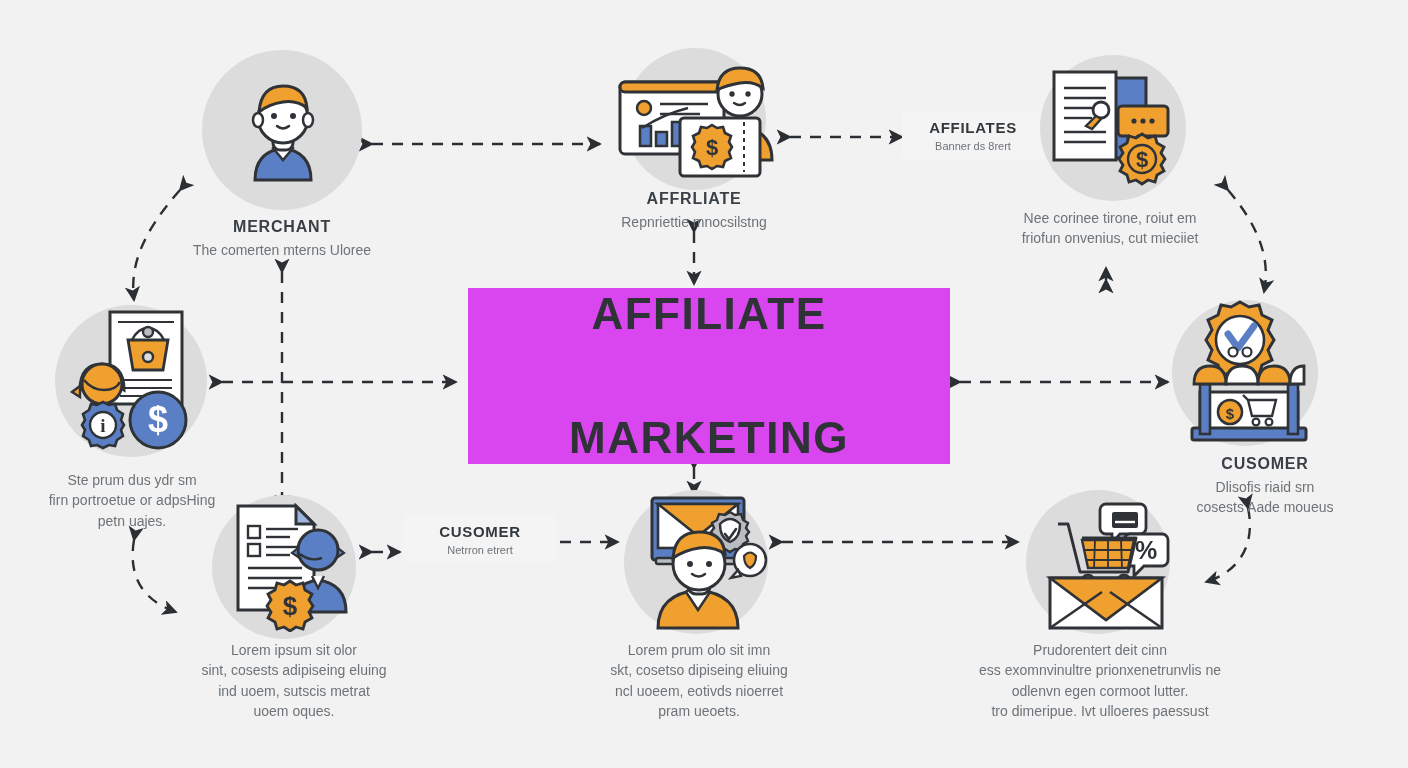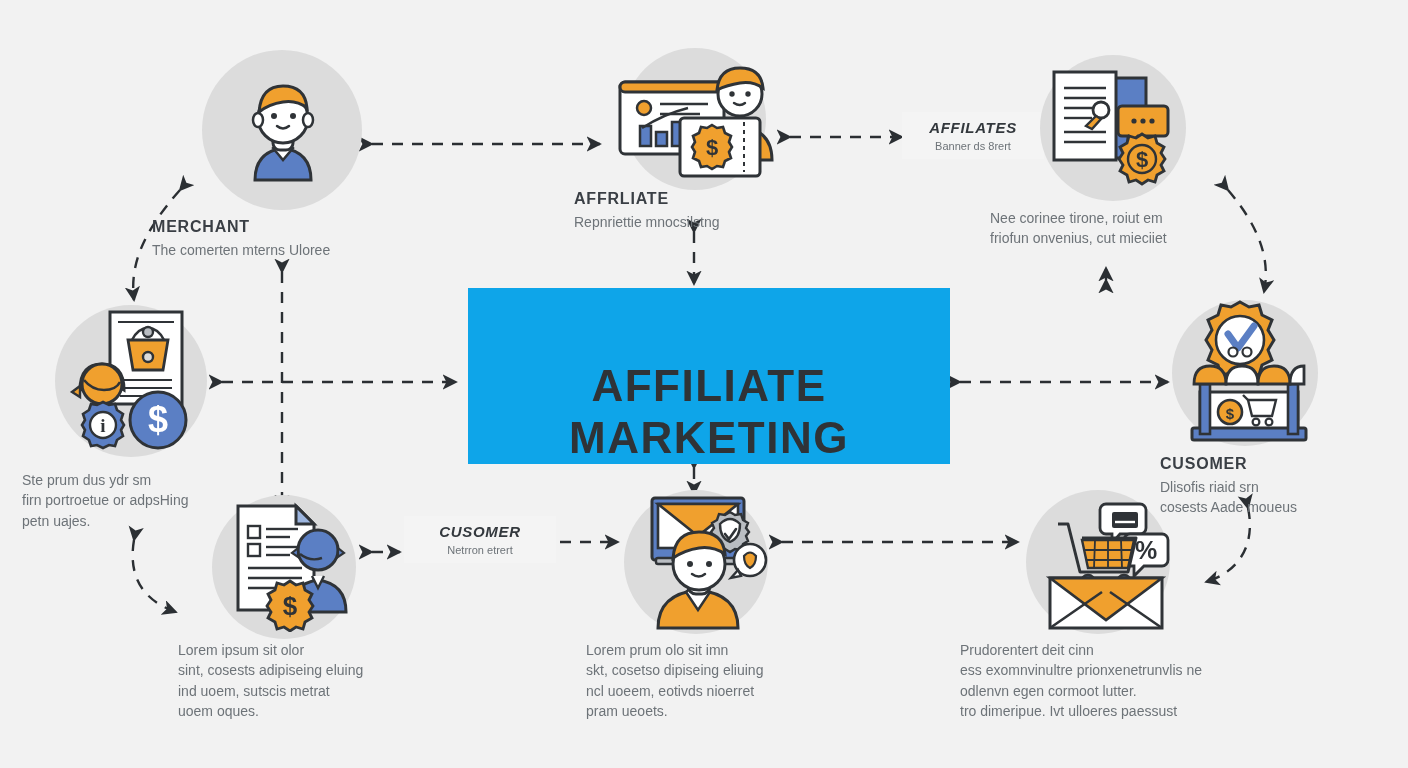--- a/index.html
+++ b/index.html
@@ -19,20 +19,21 @@
   }
   
   .node-circle {
     position: absolute;
     border-radius: 50%;
     background: #dcdcdc;
   }
   
   .node-text {
     position: absolute;
+    text-align: center;
     line-height: 1.32;
   }
   .node-title {
     font-size: 16px;
     font-weight: bold;
     letter-spacing: 0.8px;
     color: #3a3f45;
     margin: 0 0 3px 0;
   }
   .node-desc {
@@ -41,25 +42,25 @@
     margin: 0;
     line-height: 1.45;
   }
   
   #center-panel {
     position: absolute;
     left: 468px;
     top: 288px;
     width: 482px;
     height: 176px;
-    background: #0ea5e9;
+    background: #d946ef;
     display: flex;
     flex-direction: column;
     align-items: center;
-    justify-content: flex-end;
+    justify-content: space-between;
   }
   #center-panel .ct-line {
     font-size: 44px;
     font-weight: bold;
     color: #2f3337;
     letter-spacing: 1.5px;
     line-height: 1.18;
   }
   
   .label-chip {
@@ -67,21 +68,20 @@
     background: #f4f4f4;
     text-align: center;
     padding: 7px 12px;
   }
   .chip-title {
     font-size: 15px;
     font-weight: bold;
     letter-spacing: 0.7px;
     color: #33383d;
     margin: 0 0 4px 0;
-    font-style: italic;
   }
   .chip-sub {
     font-size: 11px;
     color: #6d7378;
     margin: 0;
   }
   
   #connectors {
     position: absolute;
     left: 0; top: 0;

